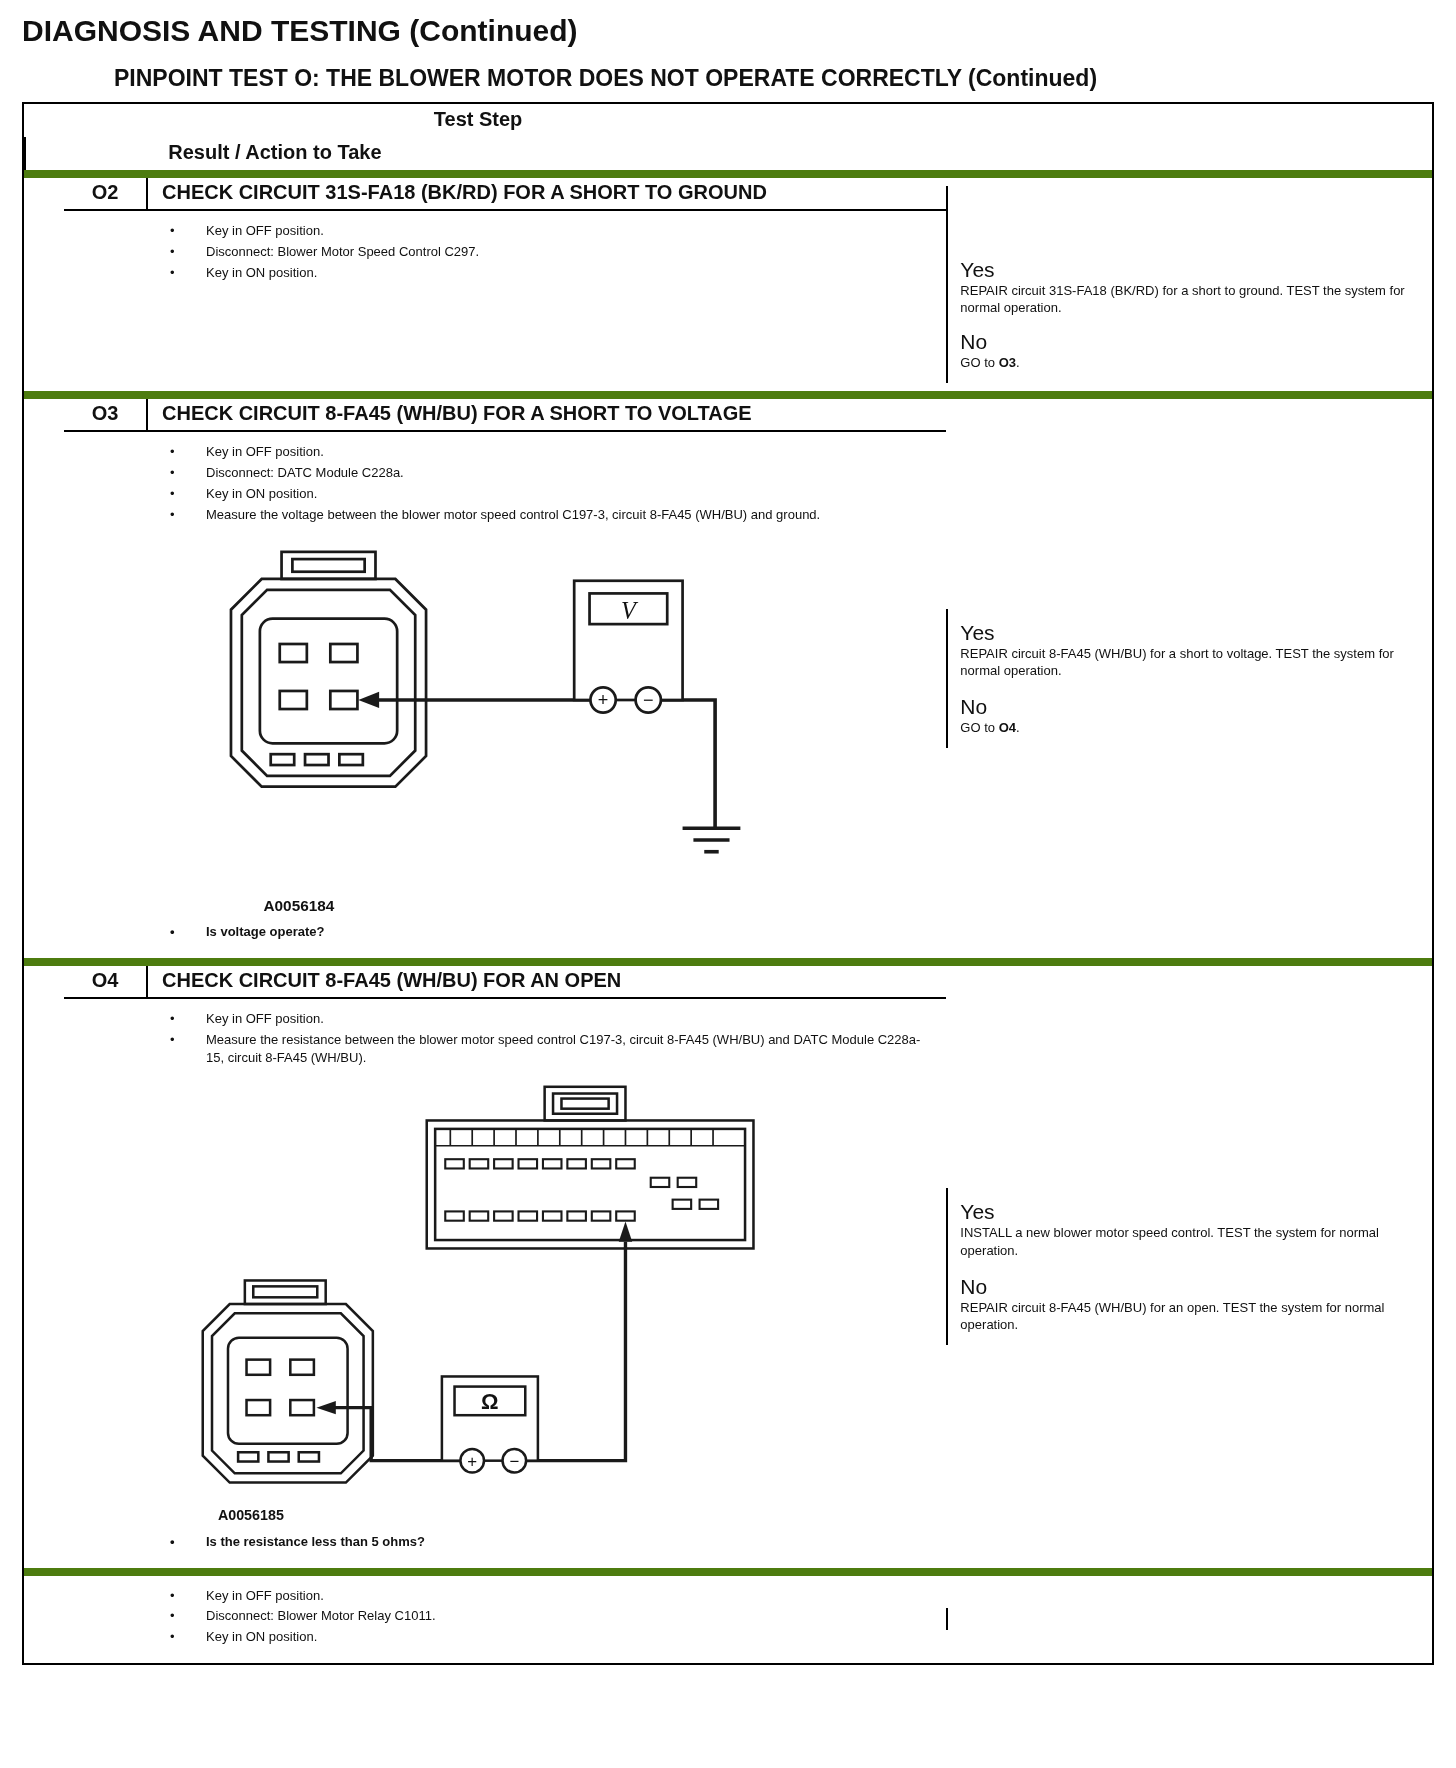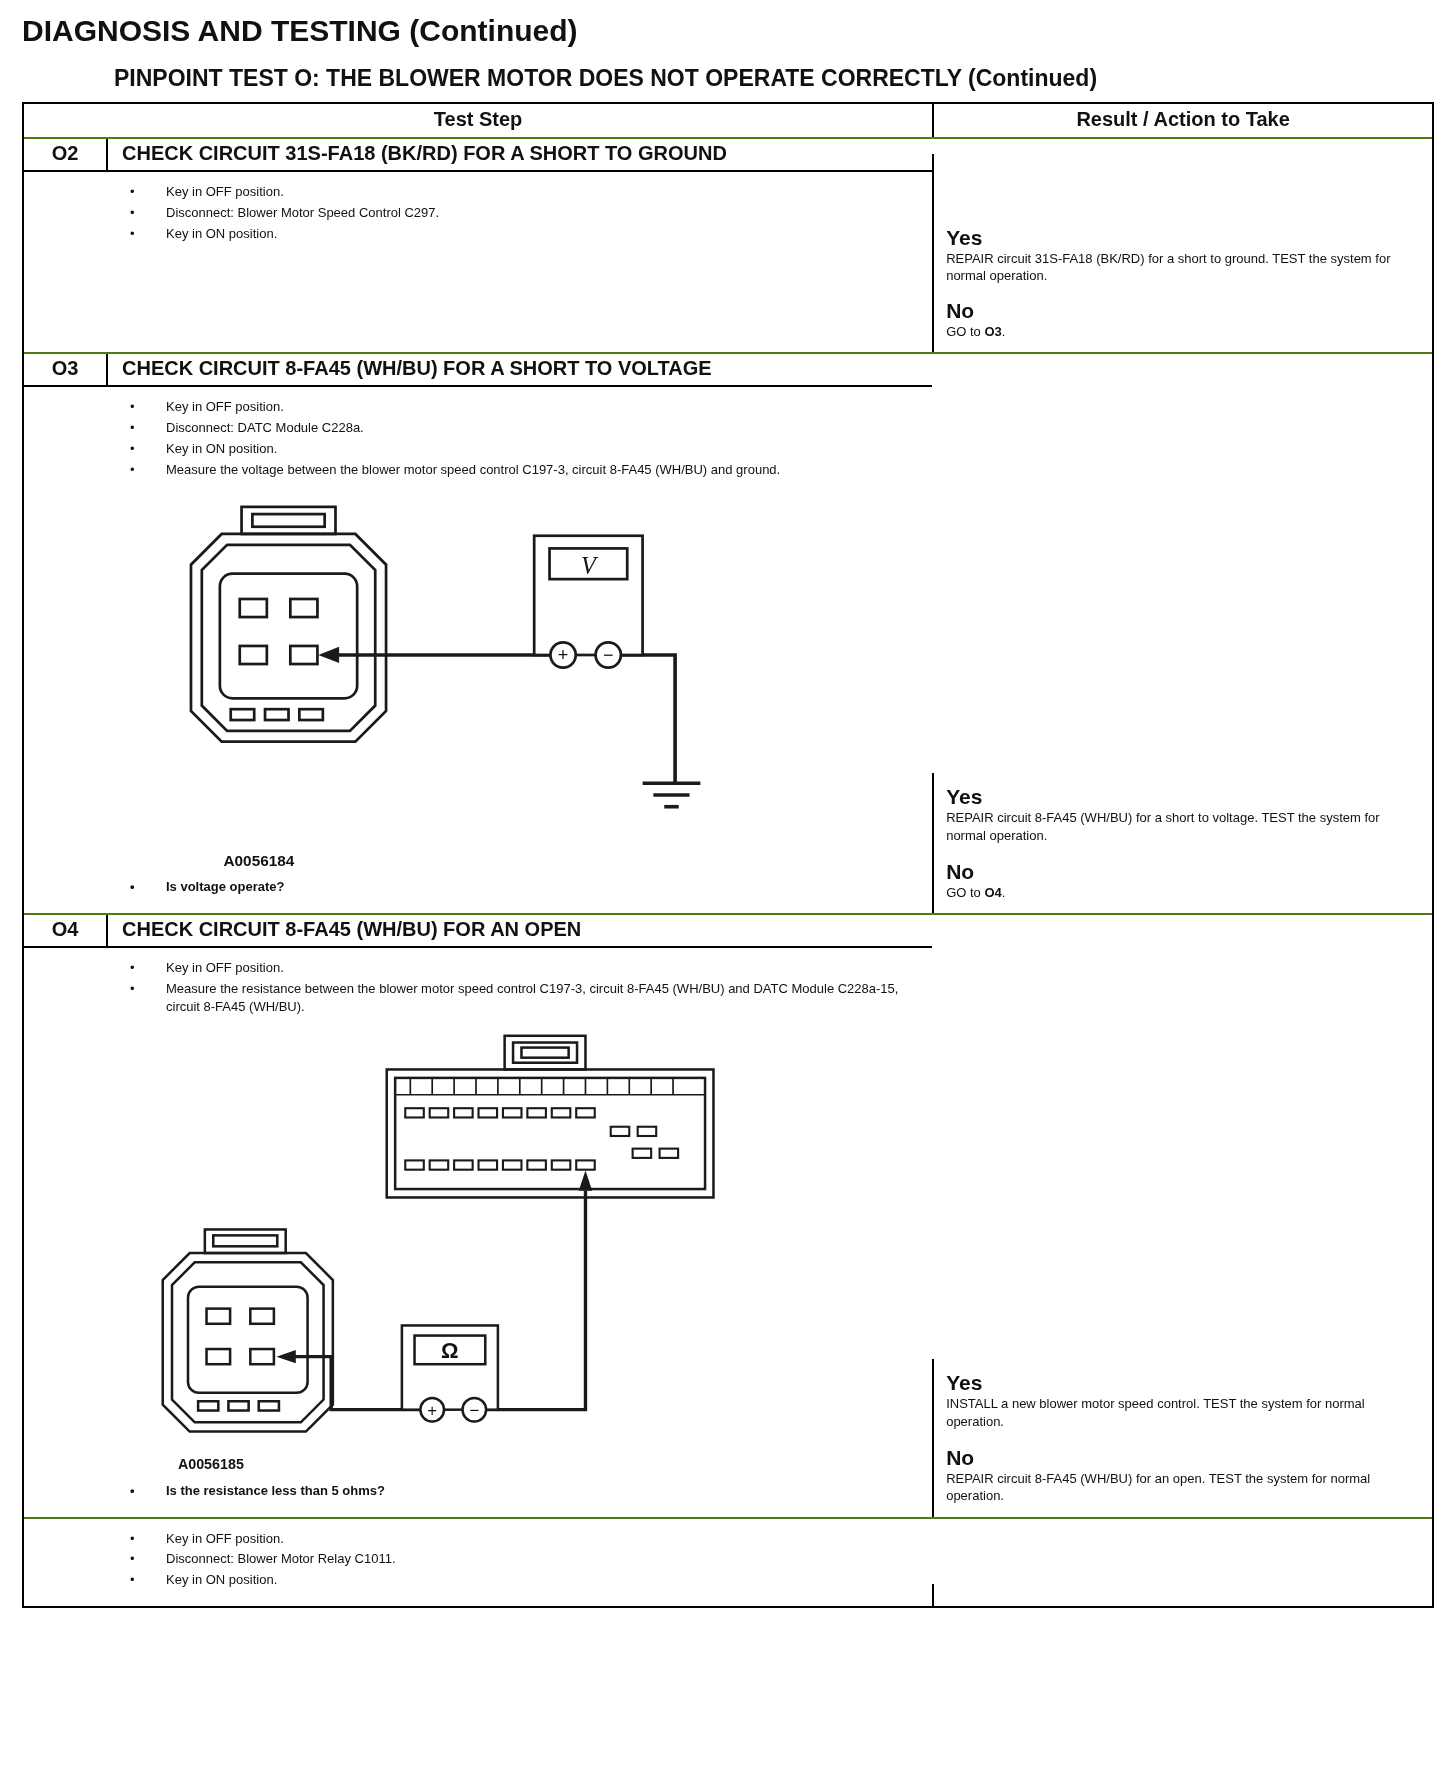--- a/index.html
+++ b/index.html
@@ -9,26 +9,26 @@
     font-family: "Liberation Sans", "DejaVu Sans", sans-serif;
     color: #111;
     -webkit-font-smoothing: antialiased;
   }
   .page { padding: 14px 22px 10px 22px; }
 
   .doc-title { font-size: 30px; font-weight: bold; margin-bottom: 17px; }
   .section-title { font-size: 23px; font-weight: bold; margin-left: 92px; margin-bottom: 10px; }
 
   .pp-table { border: 2px solid #000; width: 100%; }
-  .hdr-row { display: flex; }
+  .hdr-row { display: flex; flex-direction: column; }
   .hdr-cell { font-weight: bold; font-size: 20px; text-align: center; padding: 4px 0 6px; }
   .hdr-left { width: 64.5%; }
   .hdr-right { width: 35.5%; border-left: 2px solid #000; }
 
-  .step-row { display: flex; border-top: 2px solid #4d7c0f; align-items: flex-end; }
+  .step-row { display: flex; border-top: 8px solid #4d7c0f; align-items: center; padding-left: 40px; }
   .step-left { width: 64.5%; }
   .step-right { width: 35.5%; border-left: 2px solid #000; padding: 10px 14px 12px 12px; }
 
   .step-head { display: flex; border-bottom: 2px solid #000; }
   .step-id {
     width: 84px; flex-shrink: 0; border-right: 2px solid #000;
     font-weight: bold; font-size: 20px; text-align: center; padding: 3px 0 5px;
   }
   .step-title { font-weight: bold; font-size: 20px; padding: 3px 12px 5px 14px; max-width: 700px; }
 
@@ -43,21 +43,21 @@
   .figure.fig2 { padding-left: 100px; }
   svg { display: block; }
   svg text { font-family: "Liberation Sans", "DejaVu Sans", sans-serif; fill: #111; }
   .meter-v { font-family: "Liberation Serif", "DejaVu Serif", serif; font-style: italic; font-size: 27px; }
   .meter-ohm { font-size: 26px; font-weight: bold; }
   .lead-sign { font-size: 20px; }
   .fig-label { font-size: 17px; font-weight: bold; }
 
   .rc-top { padding-top: 70px; }
   .rc-bottom { display: flex; flex-direction: column; justify-content: flex-end; }
-  .result-label { font-weight: bold; font-size: 21px; margin-top: 2px; }
+  .result-label { font-weight: normal; font-size: 21px; margin-top: 2px; }
   .result-text { font-size: 13px; line-height: 1.33; max-width: 470px; }
   .result-no { margin-top: 14px; }
 </style>
 </head>
 <body>
 
 <div class="page">
 
   <h1 class="doc-title">DIAGNOSIS AND TESTING (Continued)</h1>
   <h2 class="section-title">PINPOINT TEST O: THE BLOWER MOTOR DOES NOT OPERATE CORRECTLY (Continued)</h2>

